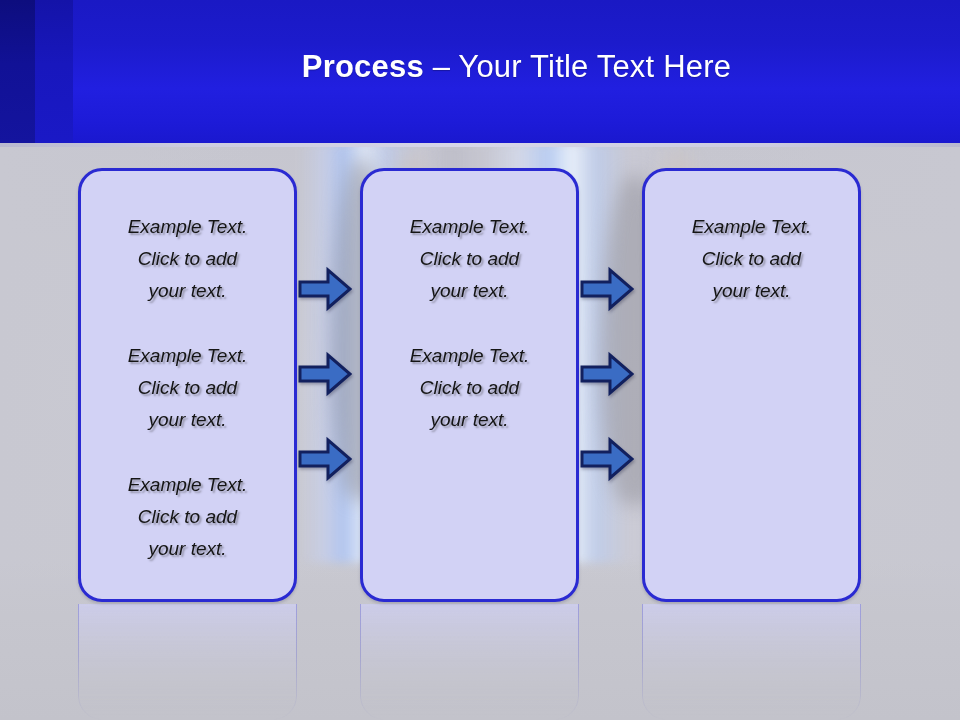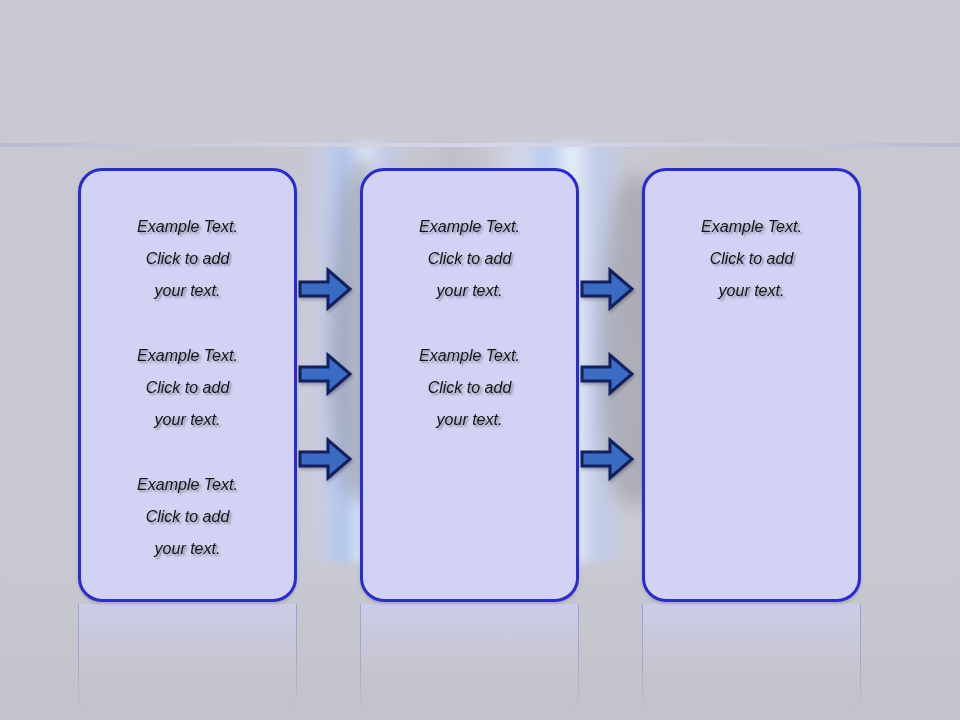--- a/index.html
+++ b/index.html
@@ -112,21 +112,21 @@
   #box2 { left:360px; }
   #box3 { left:642px; }
 
   .box-inner {
     position:absolute; left:0; right:0; top:40px;
     padding:0 12px;
   }
   .text-block {
     text-align:center;
     font-style:italic;
-    font-size:16px;
+    font-size:19px;
     line-height:32px;
     color:#151515;
     text-shadow:2px 2px 2px rgba(90,90,100,.55);
     margin-bottom:33px;
     white-space:pre-line;
   }
   .text-block:last-child { margin-bottom:0; }
 
   
   .reflection {
@@ -167,20 +167,25 @@
 
   <div class="bg-base"></div>
   <div class="bg-streaks"></div>
   <div class="bg-silh silh-a"></div>
   <div class="bg-silh silh-b"></div>
   <div class="bg-silh silh-c"></div>
   <div class="bg-silh silh-d"></div>
   <div class="bg-vignette"></div>
   <div class="bg-floor"></div>
 
+  <div class="titlebar">
+    <div class="title-strip-dark"></div>
+    <div class="title-strip-mid"></div>
+    <div class="title-text"><span class="t-bold">Process</span><span class="t-rest"> – Your Title Text Here</span></div>
+  </div>
   <div class="title-underline"></div>
 
   <div class="reflection" id="refl1"></div>
   <div class="reflection" id="refl2"></div>
   <div class="reflection" id="refl3"></div>
 
   <div class="box" id="box1">
     <div class="box-inner">
       <div class="text-block">Example Text.
 Click  to add

